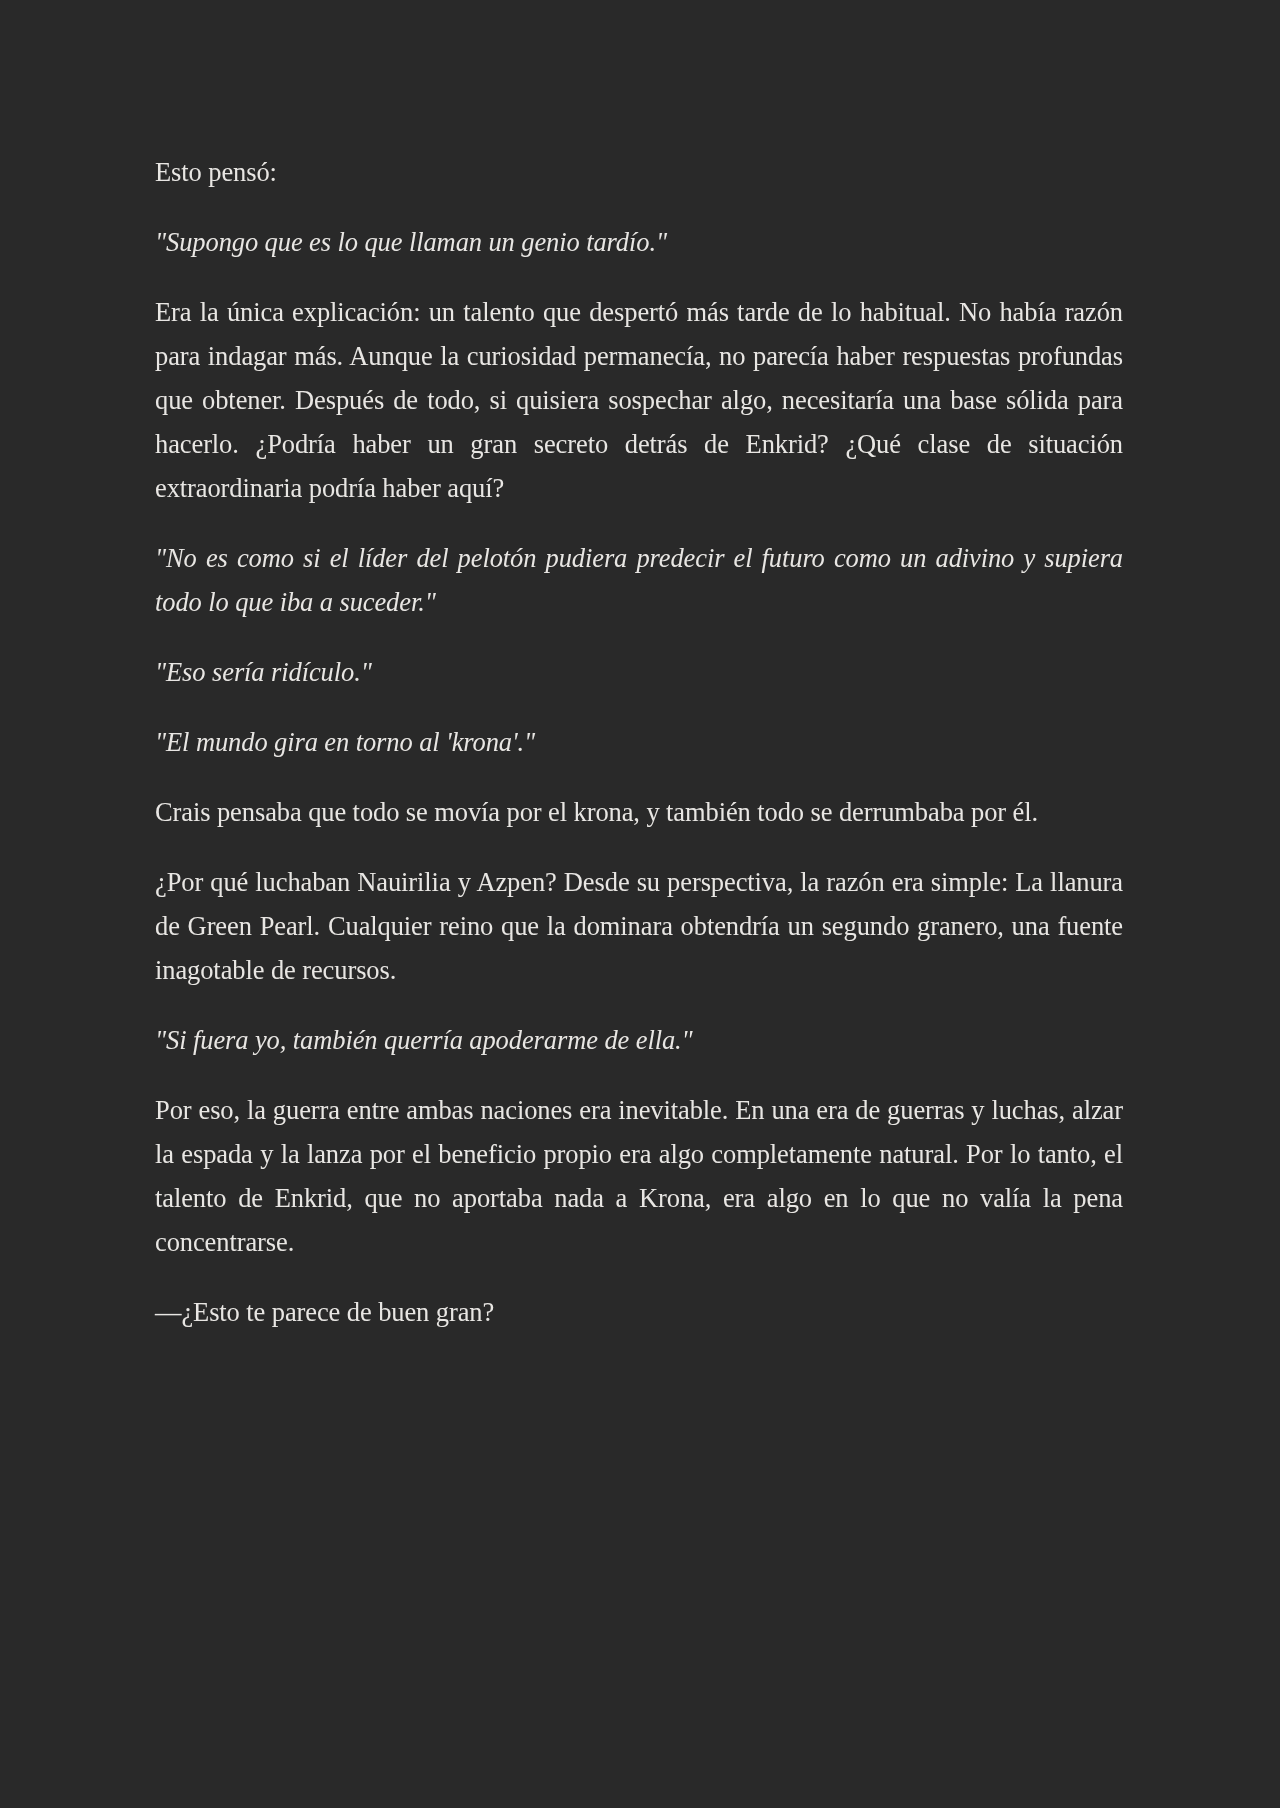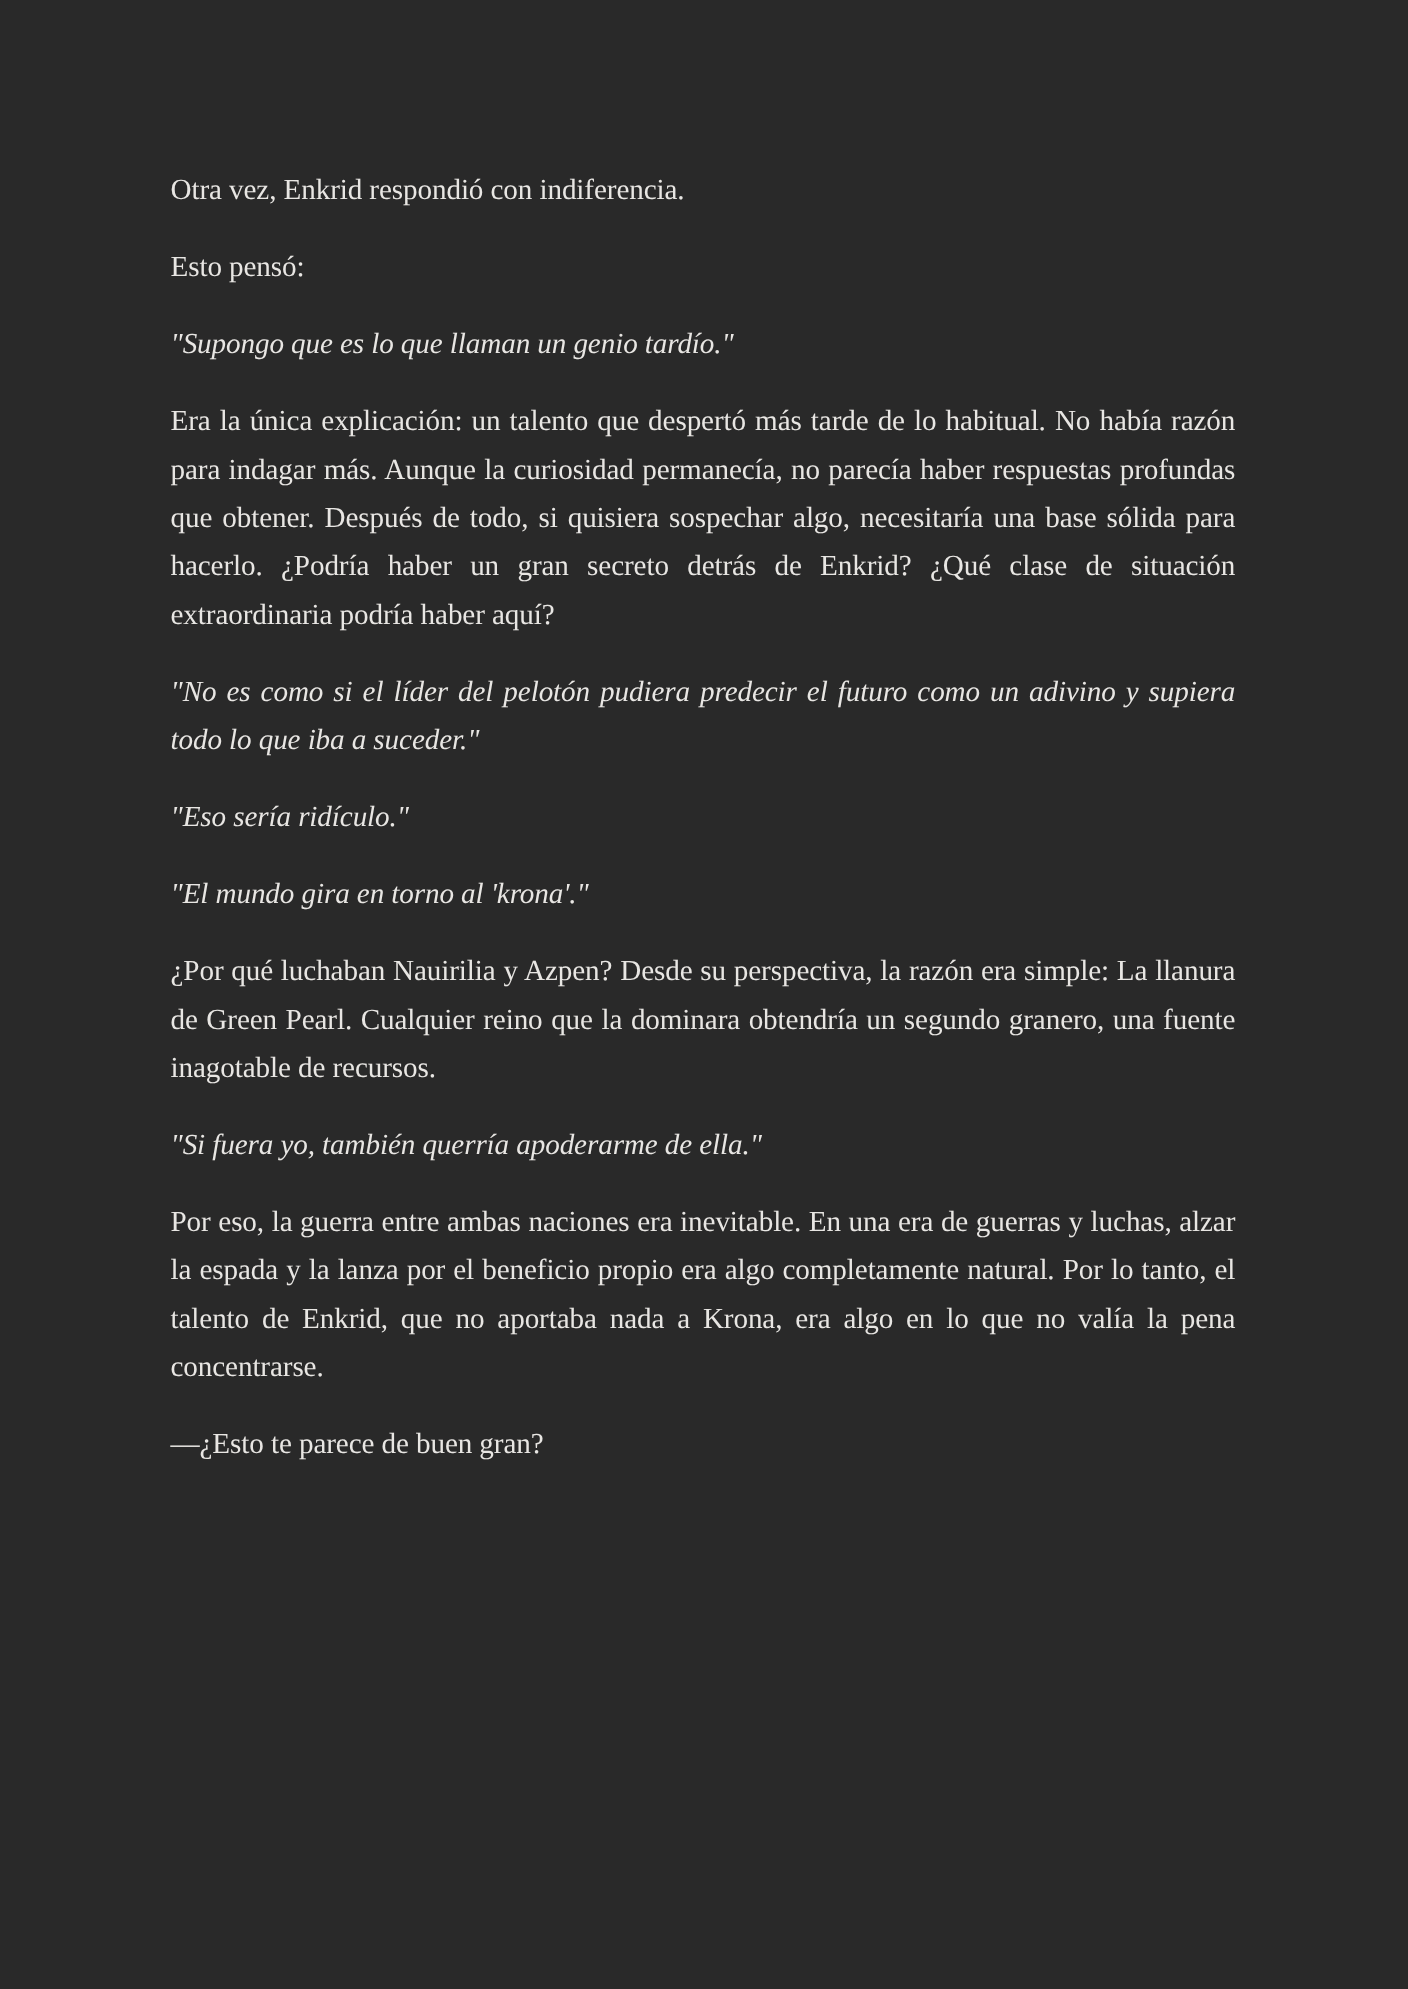--- a/index.html
+++ b/index.html
@@ -29,24 +29,24 @@
       letter-spacing: -0.1px;
     }
     .reader p.thought {
       font-style: italic;
     }
   </style>
 </head>
 <body>
 
 <main class="reader">
-  <p>Otra vez, Enkrid respondió con indiferencia.</p>
   <p>Esto pensó:</p>
   <p class="thought">"Supongo que es lo que llaman un genio tardío."</p>
   <p>Era la única explicación: un talento que despertó más tarde de lo habitual. No había razón para indagar más. Aunque la curiosidad permanecía, no parecía haber respuestas profundas que obtener. Después de todo, si quisiera sospechar algo, necesitaría una base sólida para hacerlo. ¿Podría haber un gran secreto detrás de Enkrid? ¿Qué clase de situación extraordinaria podría haber aquí?</p>
   <p class="thought">"No es como si el líder del pelotón pudiera predecir el futuro como un adivino y supiera todo lo que iba a suceder."</p>
   <p class="thought">"Eso sería ridículo."</p>
   <p class="thought">"El mundo gira en torno al 'krona'."</p>
+  <p>Crais pensaba que todo se movía por el krona, y también todo se derrumbaba por él.</p>
   <p>¿Por qué luchaban Nauirilia y Azpen? Desde su perspectiva, la razón era simple: La llanura de Green Pearl. Cualquier reino que la dominara obtendría un segundo granero, una fuente inagotable de recursos.</p>
   <p class="thought">"Si fuera yo, también querría apoderarme de ella."</p>
   <p>Por eso, la guerra entre ambas naciones era inevitable. En una era de guerras y luchas, alzar la espada y la lanza por el beneficio propio era algo completamente natural. Por lo tanto, el talento de Enkrid, que no aportaba nada a Krona, era algo en lo que no valía la pena concentrarse.</p>
   <p>—¿Esto te parece de buen gran?</p>
 </main>
 
 </body></html>

